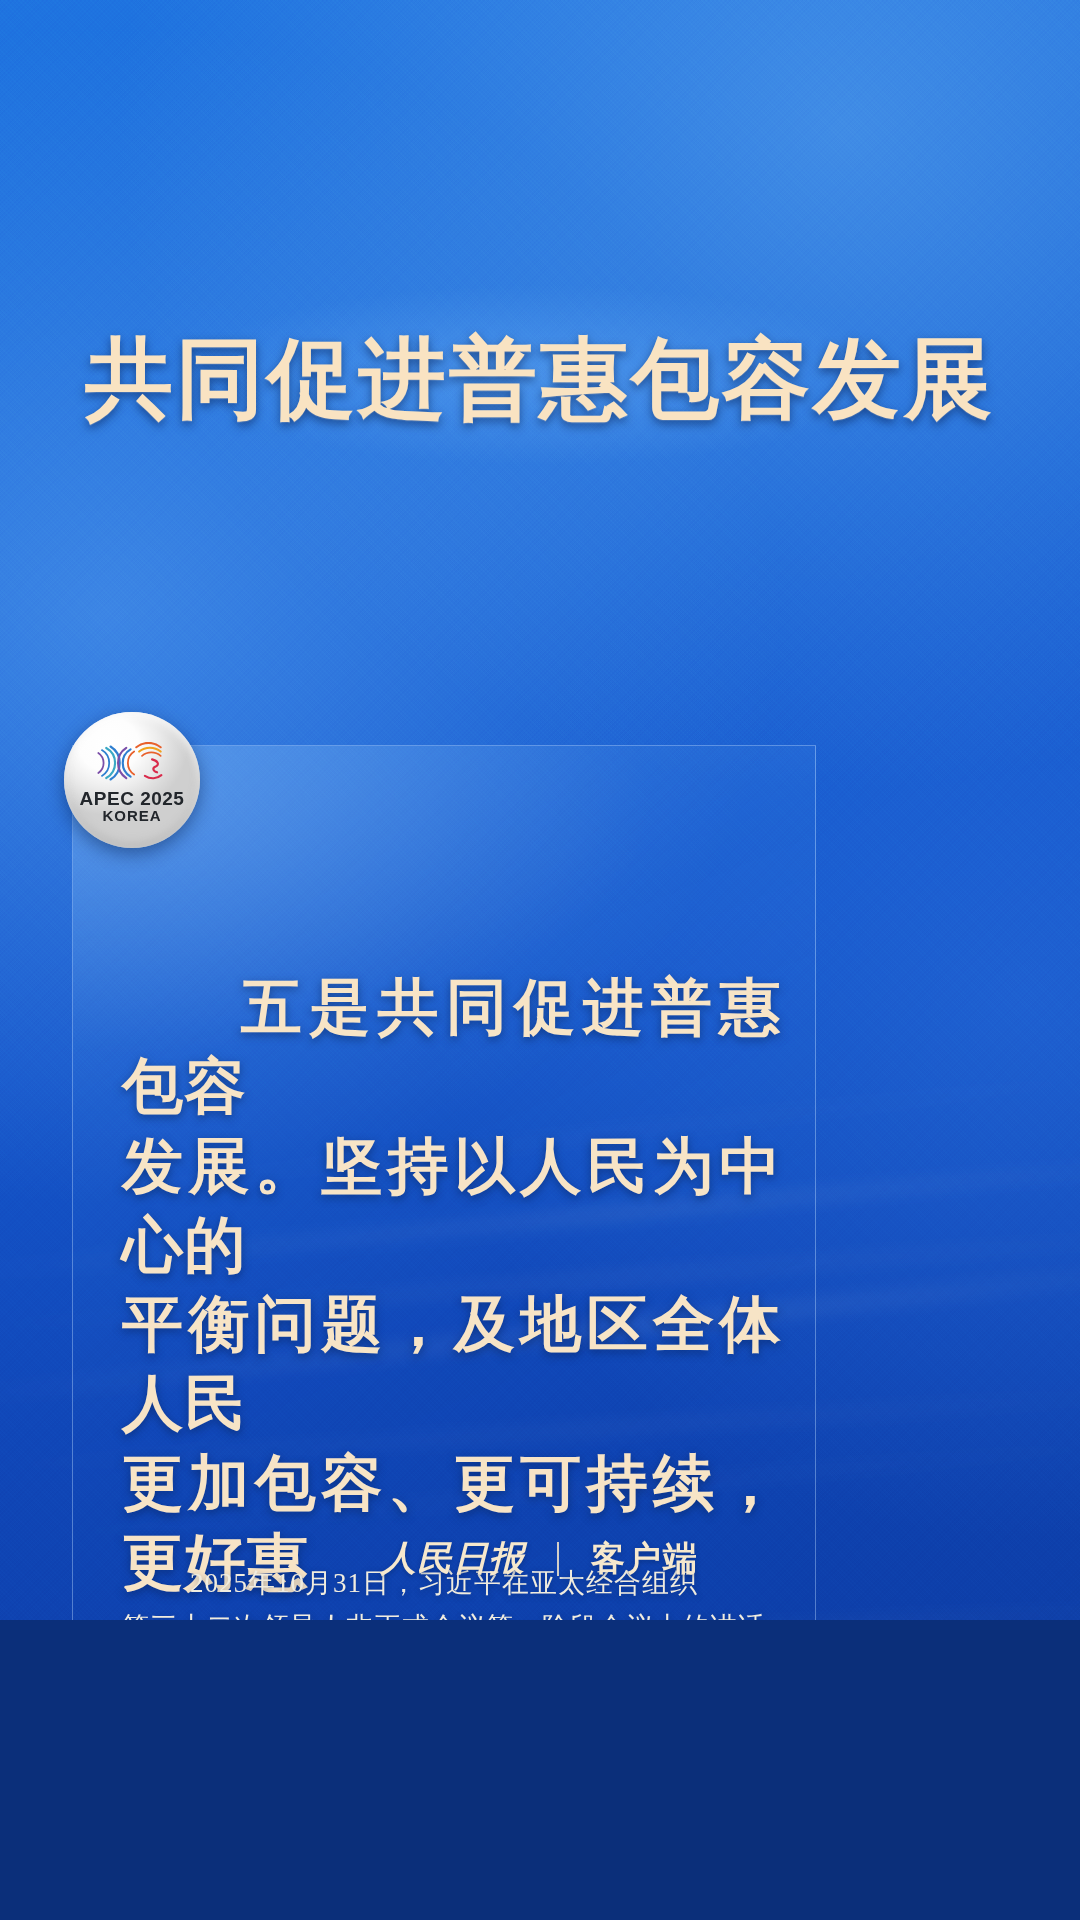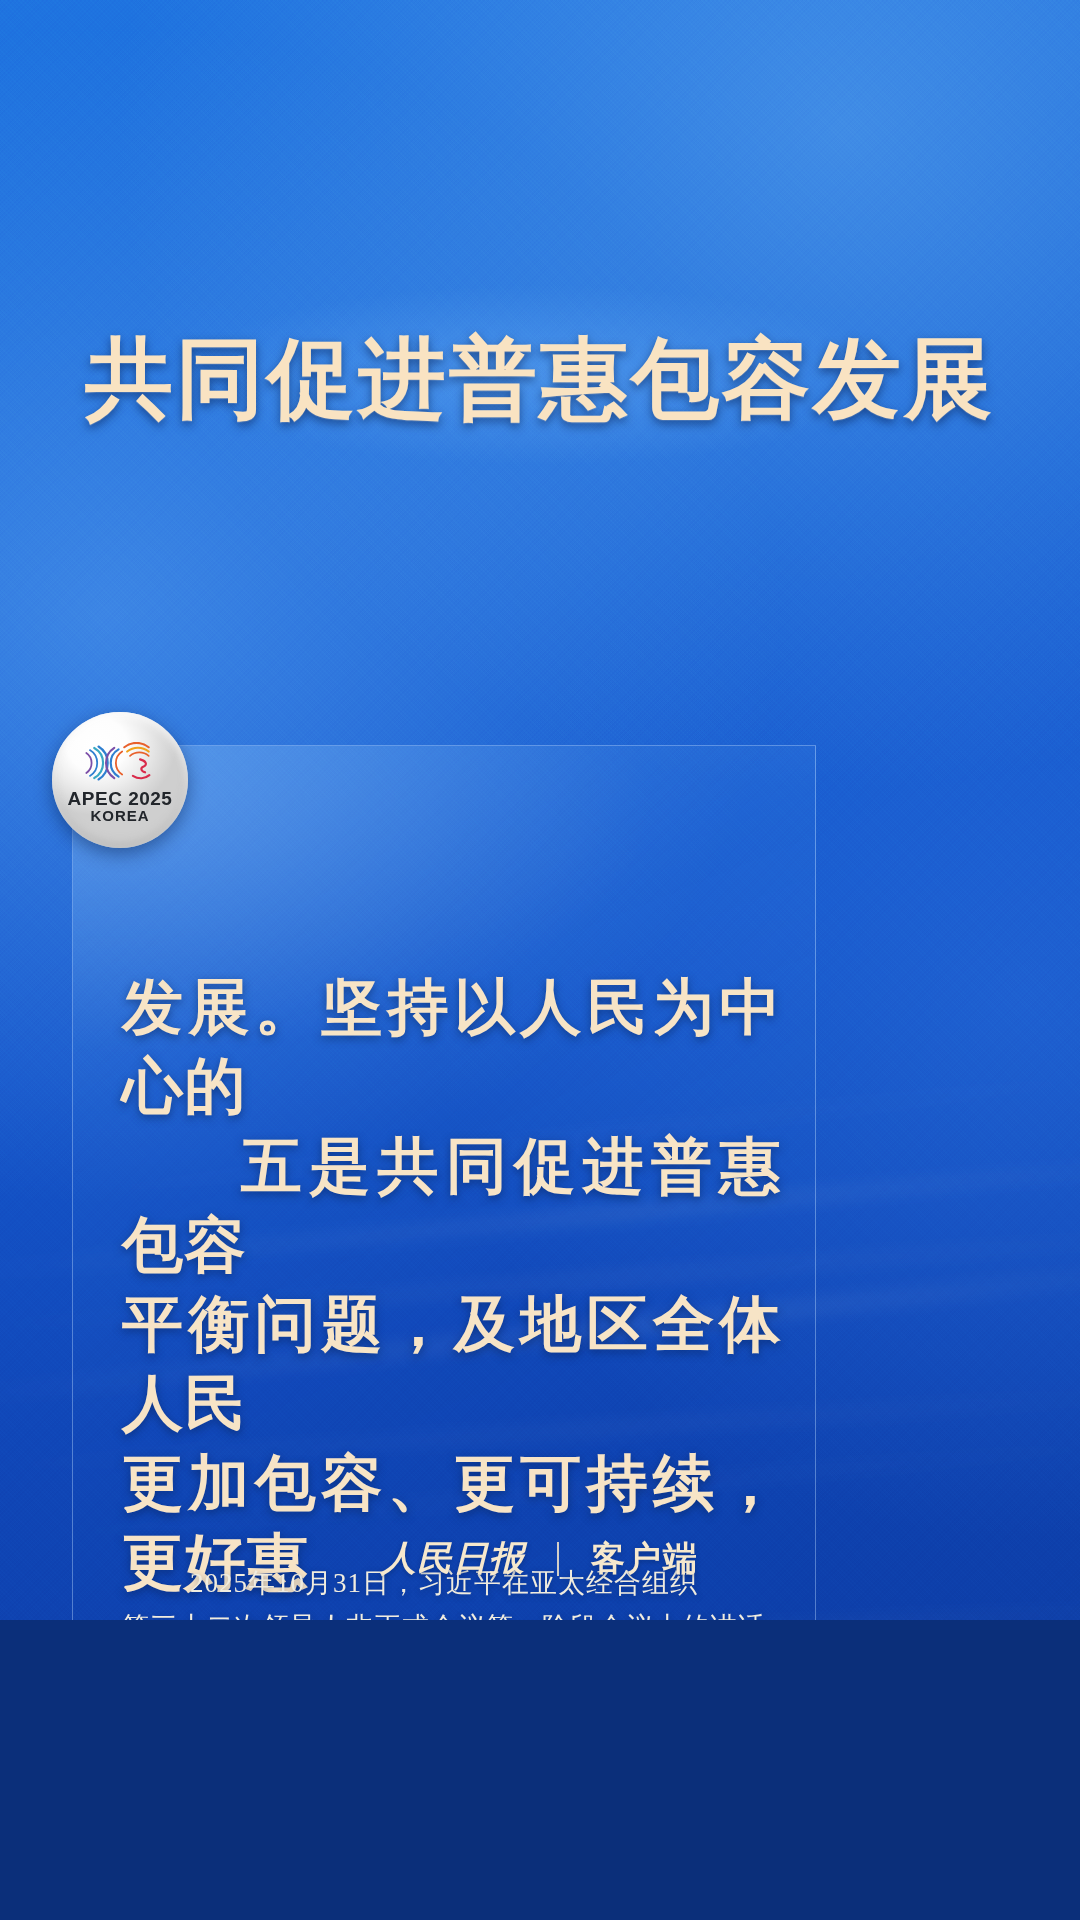--- a/index.html
+++ b/index.html
@@ -102,21 +102,21 @@
     position: absolute;
     inset: 0;
     border-radius: 0 0 60px 0;
     background: radial-gradient(120% 45% at 6% 6%, rgba(180,220,255,0.22), rgba(180,220,255,0) 60%);
     pointer-events: none;
   }
 
   
   .badge {
     position: absolute;
-    left: 52px;
+    left: 64px;
     top: 712px;
     width: 136px;
     height: 136px;
     border-radius: 50%;
     background:
       radial-gradient(58% 52% at 33% 24%, #ffffff 0%, #fdfdfd 38%, #ededed 62%, #dedede 80%, #cfcfcf 100%);
     box-shadow:
       0 6px 18px rgba(3,25,70,0.45),
       inset 0 -5px 10px rgba(150,150,150,0.35),
       inset 0 4px 8px rgba(255,255,255,0.95);
@@ -255,22 +255,22 @@
 
         <path d="M88 24 C96 26 99 31 93 34 C88 36 89 40 95 42" stroke="#d92b4b" stroke-width="3"></path>
         <path d="M78 47 C86 52 95 51 101 46" stroke="#d92b4b" stroke-width="3"></path>
       </g>
     </svg>
     <div class="badge-apec">APEC 2025</div>
     <div class="badge-korea">KOREA</div>
   </div>
 
   <div class="quote">
+    <div><span class="indent"></span><span>五是共同促进普惠包容</span></div>
     <div>发展。坚持以人民为中心的</div>
-    <div><span class="indent"></span><span>五是共同促进普惠包容</span></div>
     <div>平衡问题，及地区全体人民</div>
     <div>更加包容、更可持续，更好惠</div>
   </div>
 
   <div class="attrib">
     <div>2025年10月31日，习近平在亚太经合组织</div>
     <div>第三十二次领导人非正式会议第一阶段会议上的讲话</div>
   </div>
 
   <div class="footer">

